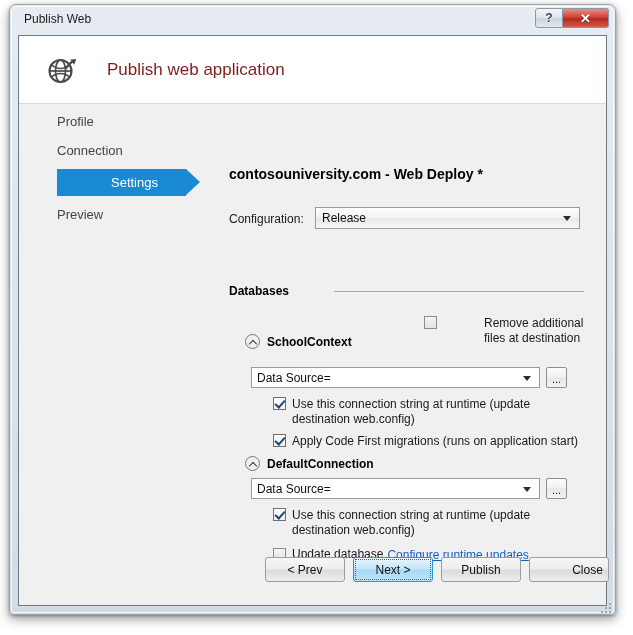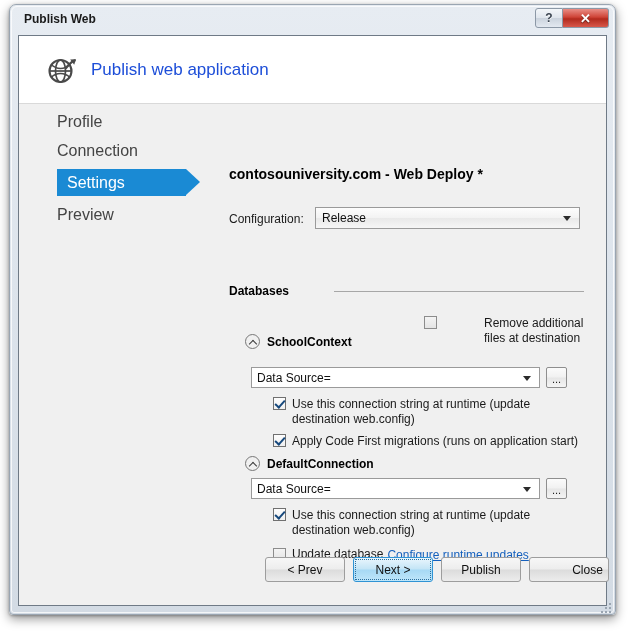--- a/index.html
+++ b/index.html
@@ -48,21 +48,20 @@
     left: 0; top: 0;
     width: 100%; height: 30px;
     border-radius: 6px 6px 0 0;
   }
   #title-text {
     position: absolute;
     left: 14px; top: 7px;
     font-size: 12px;
     color: #1a1a1a;
     white-space: nowrap;
-    font-weight: bold;
   }
   #caption-buttons {
     position: absolute;
     right: 6px; top: 3px;
     display: flex;
     height: 20px;
   }
   .cap-btn {
     height: 20px;
     border: 1px solid #8c98a6;
@@ -110,42 +109,42 @@
     border-bottom: 1px solid #d9d9d9;
     box-sizing: border-box;
   }
   #globe-icon {
     position: absolute;
     left: 26px; top: 16px;
     width: 36px; height: 36px;
   }
   #header-title {
     position: absolute;
-    left: 72px; top: 24px;
+    left: 88px; top: 24px;
     font-size: 17px;
-    color: #1d4ed8;
+    color: #7f1d1d;
   }
 
   
   #sidebar {
     position: absolute;
     left: 0; top: 69px;
     width: 184px; height: 502px;
   }
   .nav-item {
     position: absolute;
     left: 0;
     width: 184px;
     height: 27px;
     display: flex;
     align-items: center;
   }
   .nav-label {
     margin-left: 38px;
-    font-size: 16px;
+    font-size: 13px;
     color: #444444;
     white-space: nowrap;
   }
   .nav-item.active .nav-highlight {
     position: absolute;
     left: 38px; top: 0;
     width: 129px; height: 27px;
     background: #1a8ad4;
   }
   .nav-item.active .nav-arrow {
@@ -423,21 +422,21 @@
         <div id="header-title">Publish web application</div>
       </div>
 
       <div id="sidebar">
         <div class="nav-item" style="top:3px;">
           <span class="nav-label">Profile</span>
         </div>
         <div class="nav-item" style="top:32px;">
           <span class="nav-label">Connection</span>
         </div>
-        <div class="nav-item active" style="top:64px;">
+        <div class="nav-item active" style="top:64px;padding-left:44px;">
           <span class="nav-highlight"></span>
           <span class="nav-arrow"></span>
           <span class="nav-label">Settings</span>
         </div>
         <div class="nav-item" style="top:96px;">
           <span class="nav-label">Preview</span>
         </div>
       </div>
 
       <div id="main">

